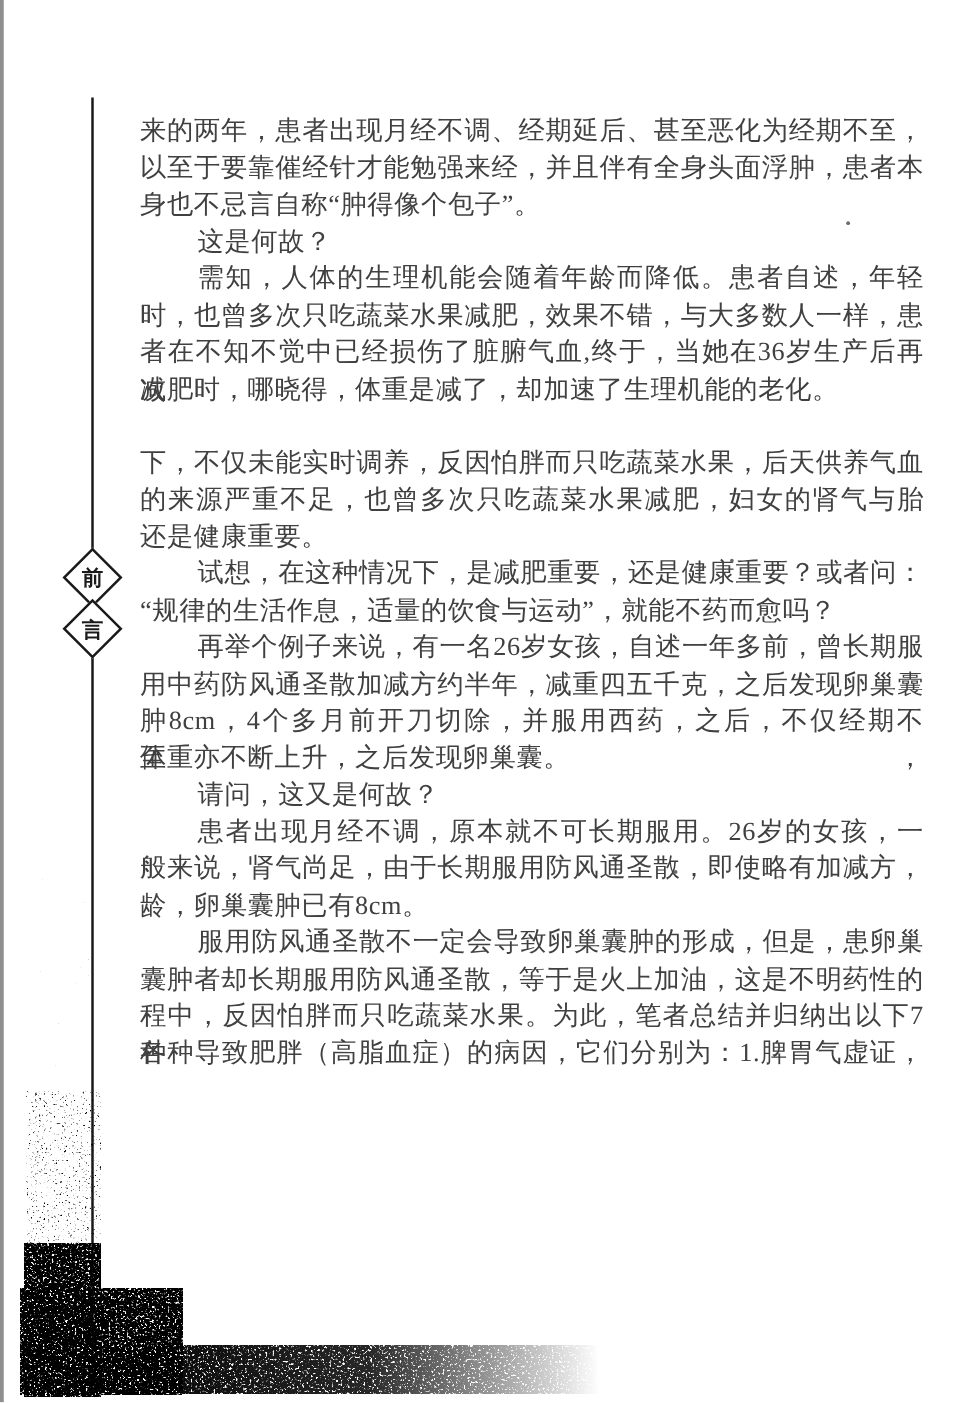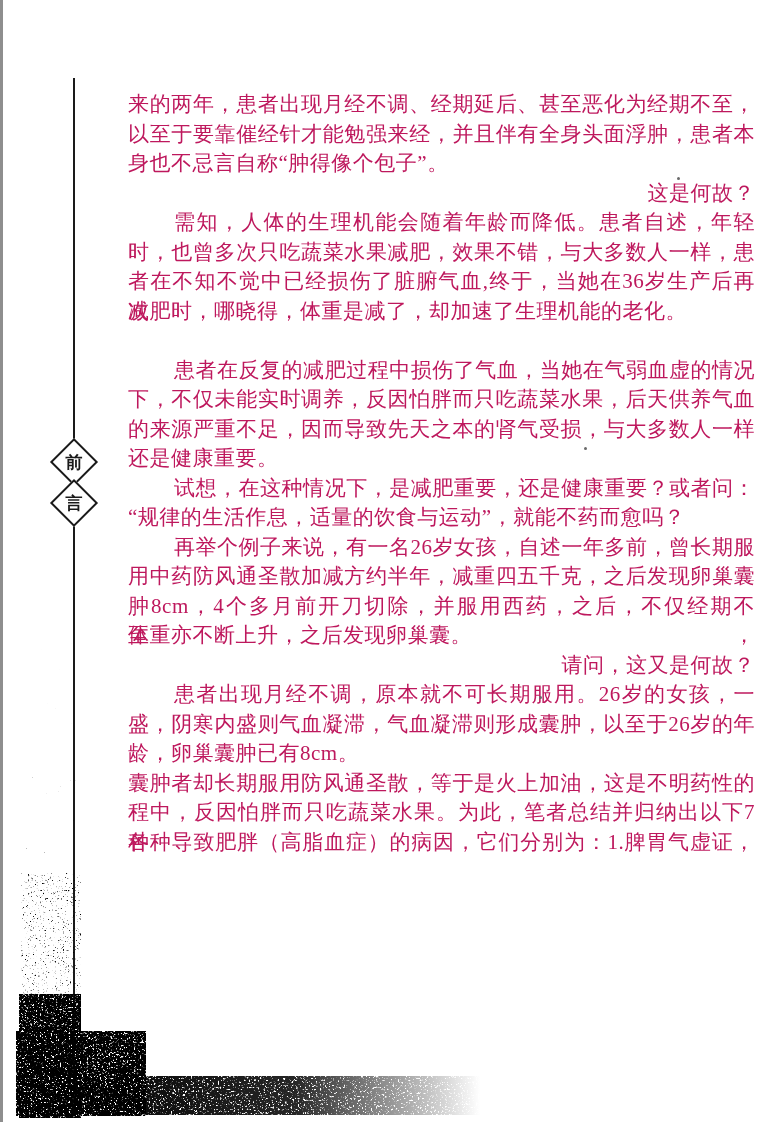--- a/index.html
+++ b/index.html
@@ -40,38 +40,38 @@
   .diamond-2 { left: 57px; top: 486px; }
   .diamond span {
     transform: rotate(-45deg);
     font-size: 17px;
     font-weight: 600;
     color: #1a1a1a;
     line-height: 1;
   }
   .text-block {
     position: absolute;
-    left: 128px;
+    left: 112px;
     top: 90px;
     width: 627px;
-    color: #be185d;
+    color: #404040;
   }
   .line {
     height: 29.5px;
     line-height: 29.5px;
     font-size: 21px;
     white-space: nowrap;
     letter-spacing: 0.5px;
   }
   .line.just {
     white-space: normal;
     text-align: justify;
     text-align-last: justify;
   }
-  .line.indent { padding-left: 46px; text-align: right; }
+  .line.indent { padding-left: 46px; }
   .line.blank { }
   .speck {
     position: absolute;
     background: #6a6a6a;
     border-radius: 50%;
     width: 3px; height: 3px;
   }
   .noise-svg {
     position: absolute;
     left: 0; top: 0;
@@ -98,34 +98,34 @@
   <div class="text-block" id="lines">
       <div class="line just">来的两年，患者出现月经不调、经期延后、甚至恶化为经期不至，</div>
       <div class="line just">以至于要靠催经针才能勉强来经，并且伴有全身头面浮肿，患者本</div>
       <div class="line">身也不忌言自称“肿得像个包子”。</div>
       <div class="line indent">这是何故？</div>
       <div class="line indent just">需知，人体的生理机能会随着年龄而降低。患者自述，年轻</div>
       <div class="line just">时，也曾多次只吃蔬菜水果减肥，效果不错，与大多数人一样，患</div>
       <div class="line just">者在不知不觉中已经损伤了脏腑气血,终于，当她在36岁生产后再次</div>
       <div class="line">减肥时，哪晓得，体重是减了，却加速了生理机能的老化。</div>
       <div class="line blank"></div>
-      <div class="line indent just">患者在反复的减肥过程中损伤了气血，当她在气弱血虚的情况</div>
       <div class="line just">下，不仅未能实时调养，反因怕胖而只吃蔬菜水果，后天供养气血</div>
-      <div class="line just">的来源严重不足，因而导致先天之本的肾气受损，与大多数人一样</div>
+      <div class="line just">的来源严重不足，也曾多次只吃蔬菜水果减肥，妇女的肾气与胎</div>
       <div class="line">还是健康重要。</div>
       <div class="line indent just">试想，在这种情况下，是减肥重要，还是健康重要？或者问：</div>
       <div class="line">“规律的生活作息，适量的饮食与运动”，就能不药而愈吗？</div>
       <div class="line indent just">再举个例子来说，有一名26岁女孩，自述一年多前，曾长期服</div>
       <div class="line just">用中药防风通圣散加减方约半年，减重四五千克，之后发现卵巢囊</div>
       <div class="line just">肿8cm，4个多月前开刀切除，并服用西药，之后，不仅经期不至，</div>
       <div class="line">体重亦不断上升，之后发现卵巢囊。</div>
       <div class="line indent">请问，这又是何故？</div>
       <div class="line indent just">患者出现月经不调，原本就不可长期服用。26岁的女孩，一</div>
-      <div class="line just">盛，阴寒内盛则气血凝滞，气血凝滞则形成囊肿，以至于26岁的年</div>
+      <div class="line just">般来说，肾气尚足，由于长期服用防风通圣散，即使略有加减方，</div>
       <div class="line">龄，卵巢囊肿已有8cm。</div>
+      <div class="line indent just">服用防风通圣散不一定会导致卵巢囊肿的形成，但是，患卵巢</div>
       <div class="line just">囊肿者却长期服用防风通圣散，等于是火上加油，这是不明药性的</div>
       <div class="line just">程中，反因怕胖而只吃蔬菜水果。为此，笔者总结并归纳出以下7种</div>
       <div class="line just">各种导致肥胖（高脂血症）的病因，它们分别为：1.脾胃气虚证，</div>
     </div>
 
   <div class="speck" style="left:677px; top:177px;"></div>
   <div class="speck" style="left:584px; top:447px;"></div>
   <div class="speck" style="left:539px; top:696px;"></div>
 
   <svg class="noise-svg" width="783" height="1122">

